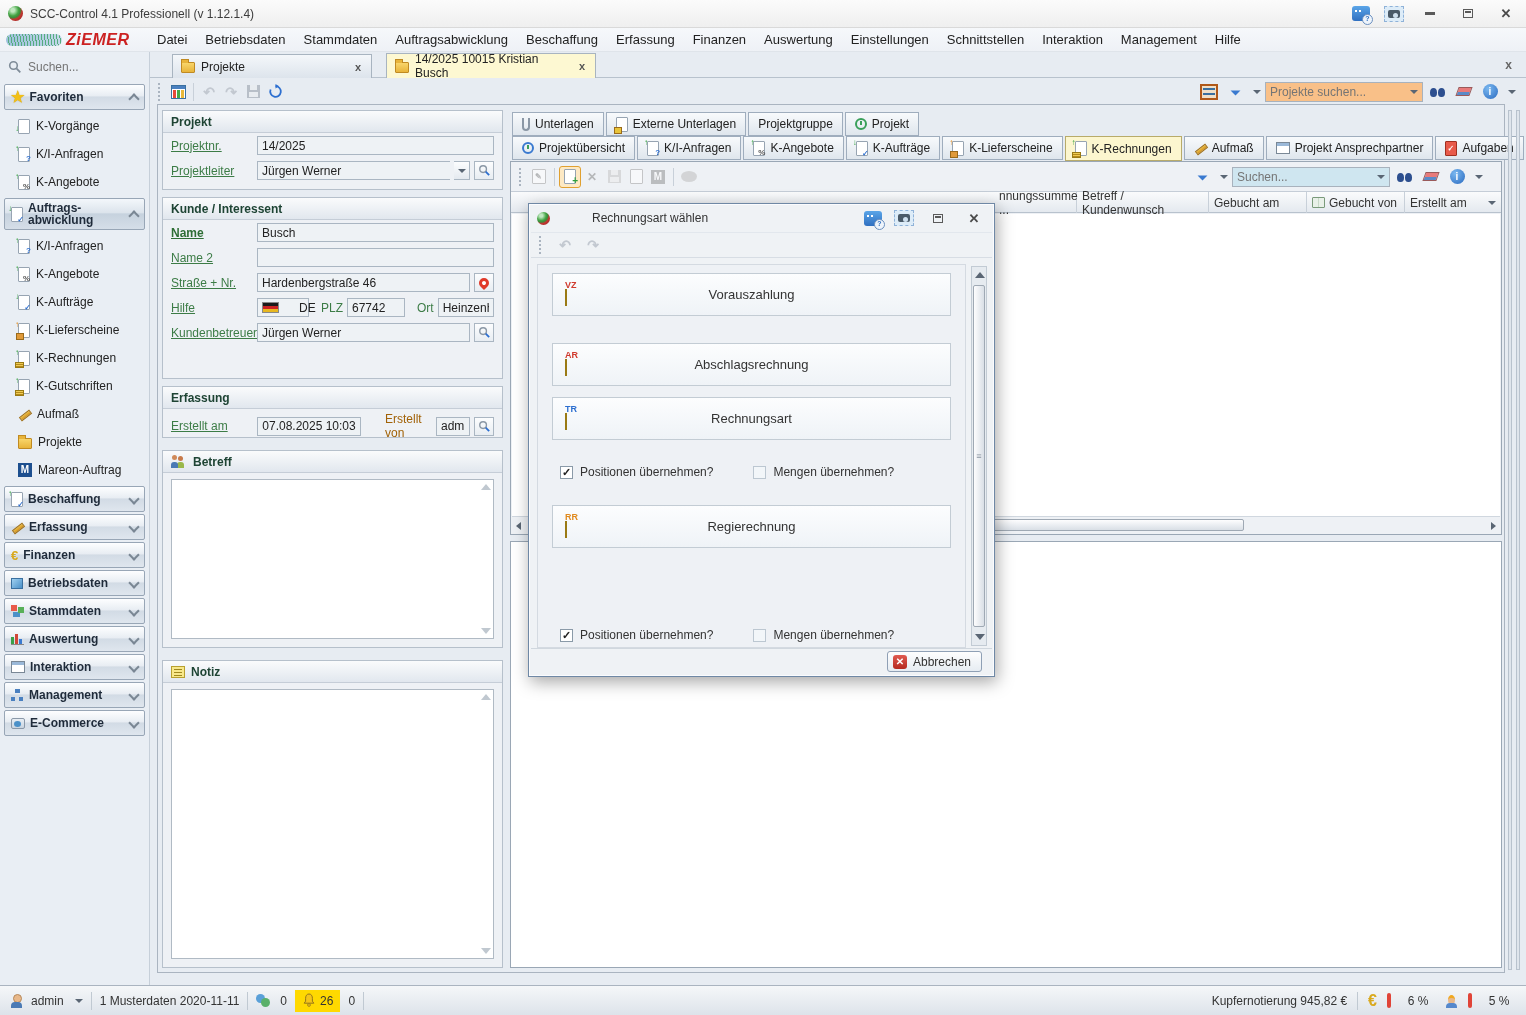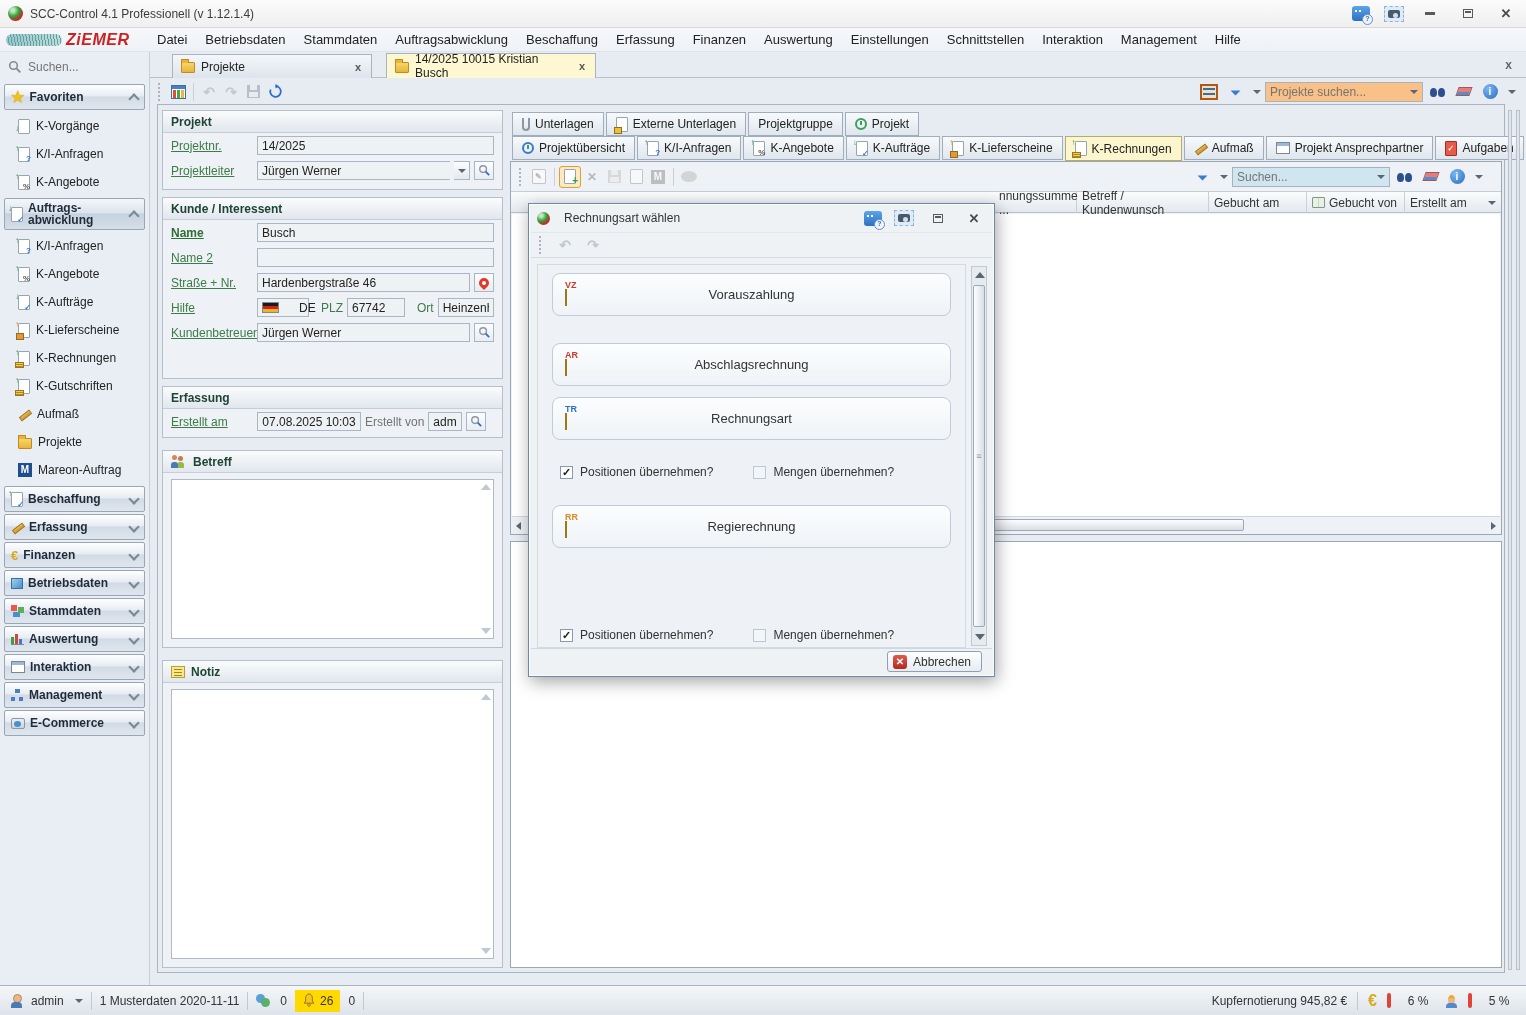--- a/index.html
+++ b/index.html
@@ -150,26 +150,26 @@
   .hscroll { position:absolute; left:1px; right:1px; height:17px; background:#eef1f5; border-top:1px solid #d0d7df; }
   .hthumb { position:absolute; top:2px; height:12px; background:linear-gradient(#fdfdfe,#d9dfe6); border:1px solid #9fa9b4; border-radius:2px; }
   .harrow { position:absolute; top:5px; width:0; height:0; border-top:4px solid transparent; border-bottom:4px solid transparent; }
   .harrow.left { left:4px; border-right:5px solid #5a6674; }
   .harrow.right { right:4px; border-left:5px solid #5a6674; }
   .edge-strip { position:absolute; top:110px; bottom:45px; width:4px; background:#dfe5ec; border:1px solid #b8c2cd; }
 
   
   .dialog { position:absolute; left:528px; top:203px; width:467px; height:474px; background:#eff2f5; border:1px solid #6f88a5; box-shadow:2px 5px 16px rgba(0,0,0,.35), inset 0 0 0 1px #fbfcfe; z-index:40; }
   .dlg-title { height:28px; display:flex; align-items:center; gap:7px; padding:0 8px; }
-  .dlg-title .titletext { font-size:12px; color:#333; }
+  .dlg-title .titletext { font-size:12px; color:#333;margin-left:28px; }
   .dlg-icons { margin-left:auto; display:flex; align-items:center; gap:12px; }
   .dlg-toolbar { height:26px; display:flex; align-items:center; gap:6px; border-top:1px solid #e2e7ed; border-bottom:1px solid #d7dde4; margin:0 2px; }
   .curve { font-size:14px; color:#c2c8d0; font-weight:bold; }
   .dlg-list { position:absolute; left:8px; right:28px; top:60px; bottom:28px; border:1px solid #d4dae1; background:#eef1f5; }
-  .inv-btn { position:absolute; left:14px; right:14px; height:43px; border:1px solid #c3ccd4; border-radius:8px; background:linear-gradient(#fcfdfe,#eff3f7); display:flex; align-items:center; justify-content:center; color:#333; font-size:13px; cursor:pointer; }
+  .inv-btn { position:absolute; left:14px; right:14px; height:43px; border:1px solid #c3ccd4; border-radius:0; background:linear-gradient(#fcfdfe,#eff3f7); display:flex; align-items:center; justify-content:center; color:#333; font-size:13px; cursor:pointer; }
   .badge { position:absolute; left:12px; top:6px; width:24px; height:30px; }
   .badge b { font-size:9px; letter-spacing:0; display:block; }
   .badge .coin2 { width:11px; height:7px; background:repeating-linear-gradient(#eecb53 0 1px,#b5891b 1px 2px); border:1px solid #9a7a14; margin-top:2px; }
   .cbrow { position:absolute; left:22px; display:flex; align-items:center; gap:7px; }
   .cb { width:13px; height:13px; border:1px solid #8a9aa8; background:#fff; display:flex; align-items:center; justify-content:center; font-size:11px; font-weight:bold; color:#222; cursor:pointer; }
   .cb.dis { border-color:#bcc7d1; background:#f2f6f9; }
   .cb-gap { width:26px; }
   .vscroll { position:absolute; right:7px; top:62px; bottom:30px; width:16px; background:#e6ebf0; border:1px solid #c2cbd4; }
   .varrow { position:absolute; left:3px; width:0; height:0; border-left:5px solid transparent; border-right:5px solid transparent; }
   .varrow.up { top:5px; border-bottom:6px solid #5a6674; }
@@ -517,21 +517,21 @@
     </div>
   </div>
 
   <div class="panel" style="top:386px;height:52px">
     <div class="p-hdr">
         <span>Erfassung</span>
       </div>
     <div class="frow">
       <span class="flabel">Erstellt am</span>
       <input class="finput" style="flex: 0 0 104px; text-align: center;" value="07.08.2025 10:03">
-      <span style="color:#737373;margin-left:0">Erstellt von</span>
+      <span style="color:#a16207;margin-left:20px">Erstellt von</span>
       <input class="finput" style="flex: 0 0 34px;" value="admi">
       <span class="btn-sq">
         <svg width="13" height="13" viewBox="0 0 14 14">
             <circle cx="5.5" cy="5.5" r="3.6" fill="none" stroke="#8a97a5" stroke-width="1.5"></circle>
             <line x1="8.3" y1="8.3" x2="12" y2="12" stroke="#2d6fd0" stroke-width="2"></line>
           </svg>
       </span>
     </div>
   </div>
 

